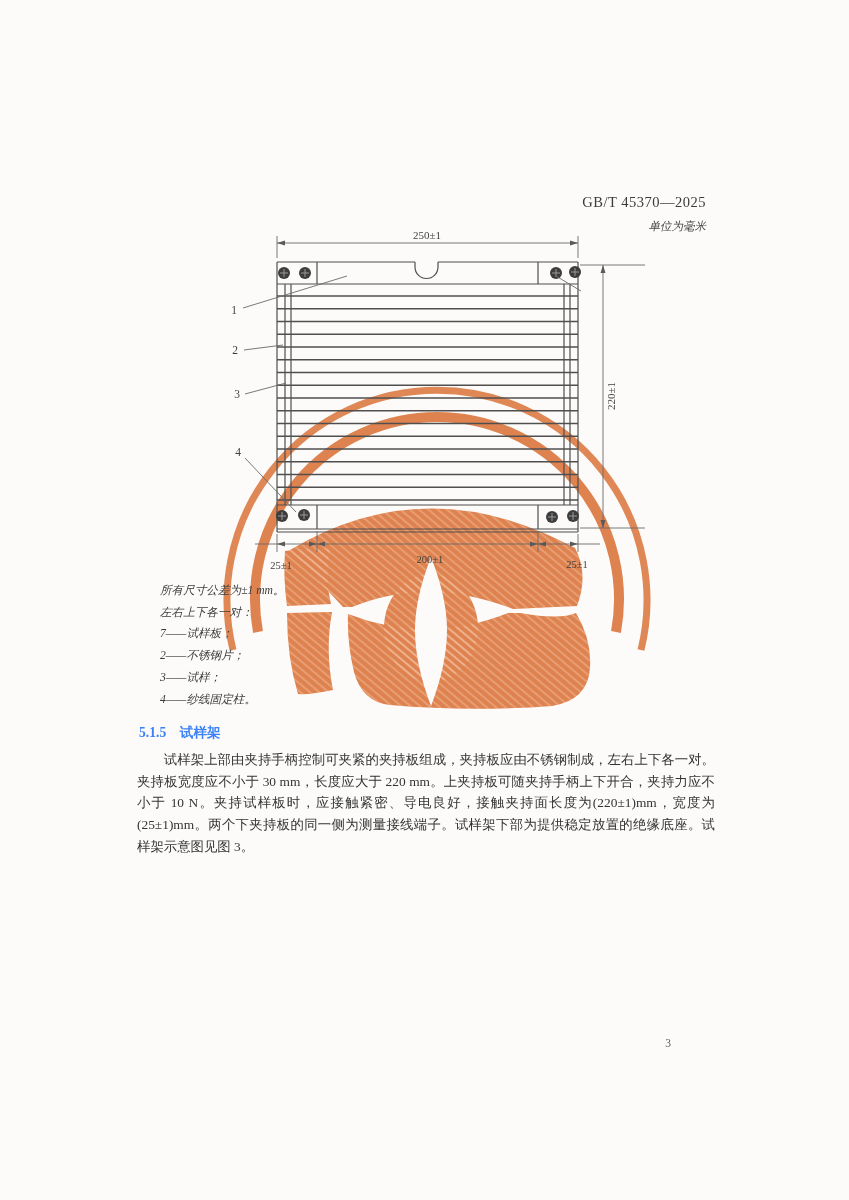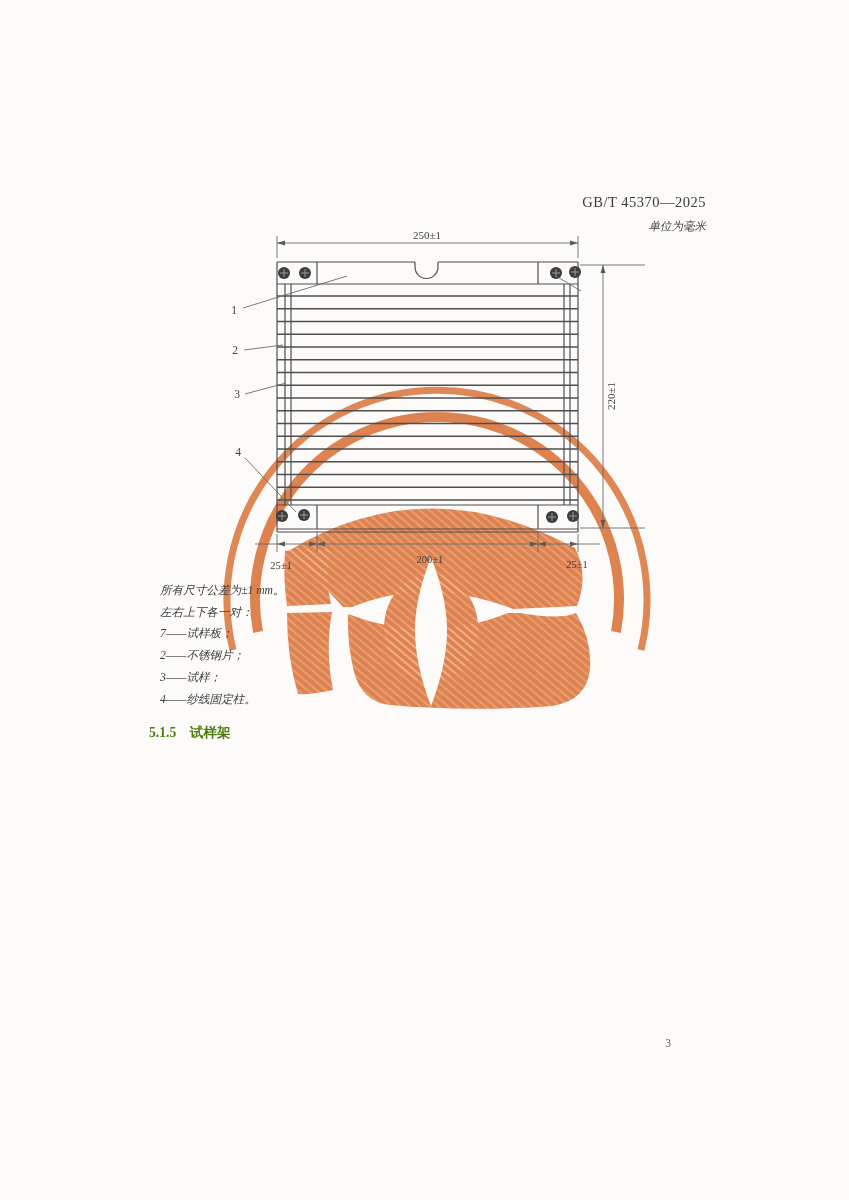--- a/index.html
+++ b/index.html
@@ -8,21 +8,21 @@
   .layer{position:absolute;left:0;top:0;width:849px;height:1200px;}
   .wm{z-index:1;opacity:.93;}
   .diag{z-index:2;}
   .txt{position:absolute;z-index:3;color:#3a3a3a;}
   .hdr{left:380px;top:178px;width:326px;text-align:right;margin-top:16px;}
   .docnum{font-size:14.5px;letter-spacing:.5px;color:#3b3b3b;}
   .unit{font-size:11.5px;margin-top:8px;color:#444;font-style:italic;}
   .notes{left:160px;top:580px;width:260px;font-size:11.6px;line-height:21.7px;color:#3c3c3c;}
   .notes div{white-space:nowrap;font-style:italic;}
   .caption{left:137px;top:698px;width:578px;text-align:center;font-weight:bold;font-size:12.8px;color:#333;}
-  .sec{left:149px;top:724px;width:578px;font-weight:bold;font-size:13.6px;color:#4d7c0f;}
+  .sec{left:139px;top:724px;width:578px;font-weight:bold;font-size:13.6px;color:#3b82f6;}
   .body-p{left:137px;top:749px;width:578px;font-size:13.4px;line-height:21.7px;text-align:justify;text-indent:2em;color:#333;}
   .pageno{left:648px;top:1037px;width:40px;text-align:center;font-size:11.5px;color:#5a5a5a;}
   svg text{font-family:"Liberation Serif","DejaVu Serif",serif;fill:#3f3f3f;}
 </style>
 </head>
 <body>
 
 <div class="page">
 
   <svg class="layer wm" viewBox="0 0 849 1200" aria-hidden="true">
@@ -156,15 +156,16 @@
     <div>左右上下各一对：</div>
     <div>7——试样板；</div>
     <div>2——不锈钢片；</div>
     <div>3——试样；</div>
     <div>4——纱线固定柱。</div>
   </div>
 
 
   <div class="txt sec">5.1.5　试样架</div>
 
+  <div class="txt body-p">试样架上部由夹持手柄控制可夹紧的夹持板组成，夹持板应由不锈钢制成，左右上下各一对。夹持板宽度应不小于 30 mm，长度应大于 220 mm。上夹持板可随夹持手柄上下开合，夹持力应不小于 10 N。夹持试样板时，应接触紧密、导电良好，接触夹持面长度为(220±1)mm，宽度为(25±1)mm。两个下夹持板的同一侧为测量接线端子。试样架下部为提供稳定放置的绝缘底座。试样架示意图见图 3。</div>
 
   <div class="txt pageno">3</div>
 </div>
 
 </body></html>

